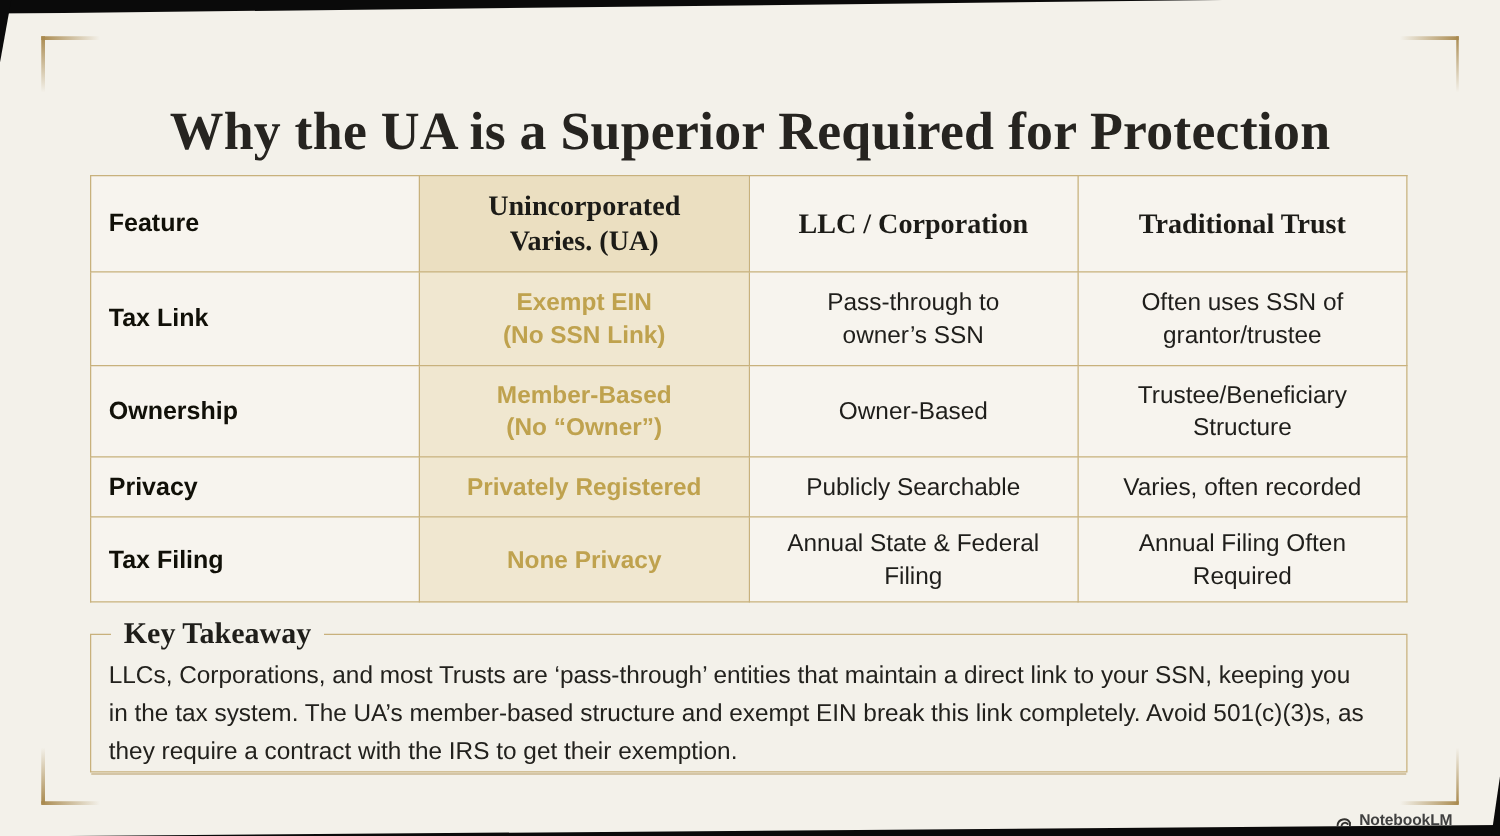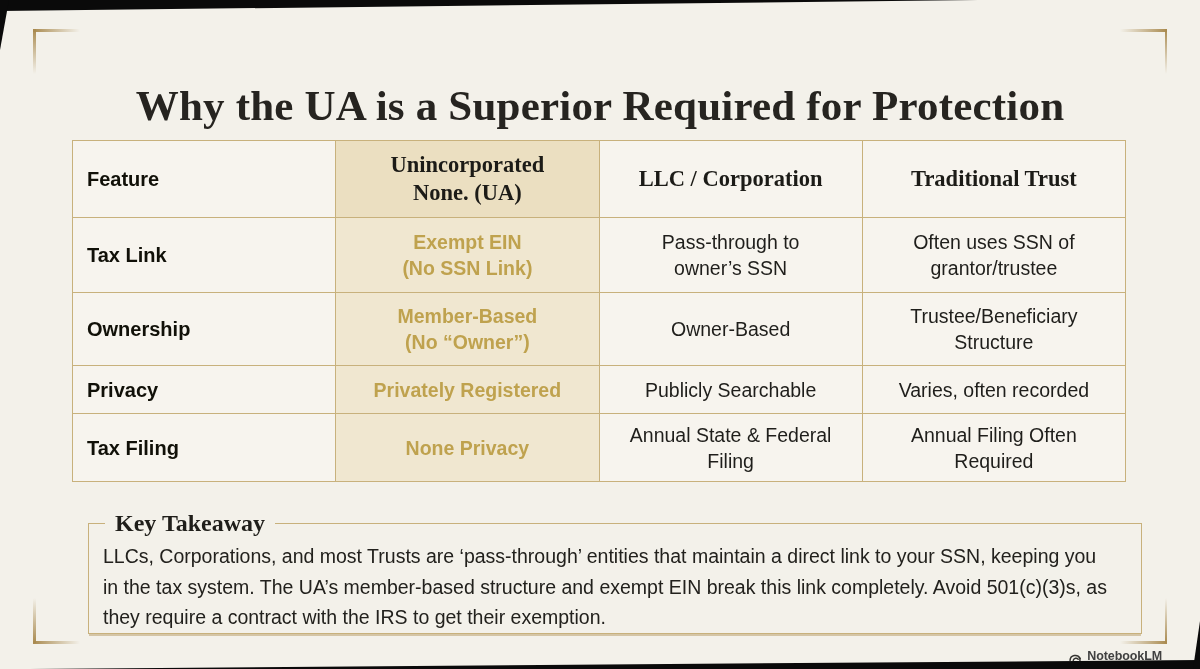--- a/index.html
+++ b/index.html
@@ -47,21 +47,21 @@
           color:#111008;}
   td.col-ua{background:var(--ua-cell-bg,#f0e7d0);}
   tr.r-head td.col-ua{background:var(--ua-header-bg,#ebdfc1);}
   tr.r-head td.serif-head{font-family:"Liberation Serif",serif;font-size:22.5px;
           font-weight:700;color:#1c1b17;line-height:28px;}
   td.gold{color:var(--accent-gold,#bfa24e);font-weight:700;text-align:center;}
 
   
   .takeaway{position:absolute;left:72px;top:494px;width:1054px;height:124px;
             box-sizing:border-box;border:1.5px solid var(--table-border,#c8b17c);
-            background:var(--page-bg,#f3f1ea);margin:16px;padding:0 14px 0 14px;
+            background:var(--page-bg,#f3f1ea);margin:0;padding:0 14px 0 14px;
             box-shadow:0 3px 0 -1px rgba(175,145,85,.45);}
   .takeaway legend{font-family:"Liberation Serif",serif;font-size:24px;
             font-weight:700;color:#1f1e1a;padding:0 10px;margin-left:2px;}
   .takeaway p{margin:4px 0 0 0;font-size:19.5px;line-height:30.5px;
             color:#22211d;max-width:1010px;}
 
   
   .brand{position:absolute;right:38px;bottom:6px;display:flex;align-items:center;
          gap:5px;color:#404040;font-size:12.5px;font-weight:700;
          letter-spacing:-.1px;}
@@ -104,21 +104,21 @@
           <col>
           <col>
         </colgroup>
       <tbody>
           <tr class="r-head">
         <td class="feat">
           <div>Feature</div>
         </td>
         <td class="col-ua serif-head">
           <div>Unincorporated</div>
-          <div>None. (UA)</div>
+          <div>Varies. (UA)</div>
         </td>
         <td class="serif-head">
           <div>LLC / Corporation</div>
         </td>
         <td class="serif-head">
           <div>Traditional Trust</div>
         </td>
       </tr>
 
       <tr class="r-1">

